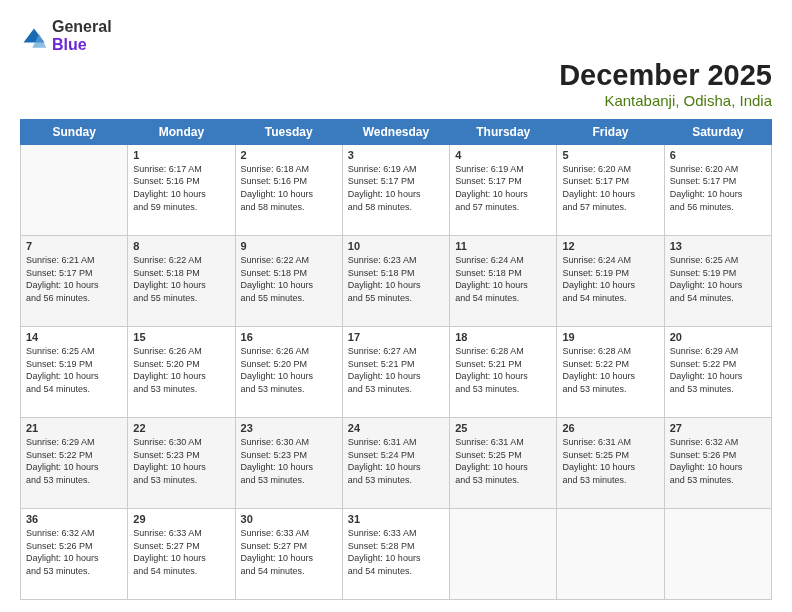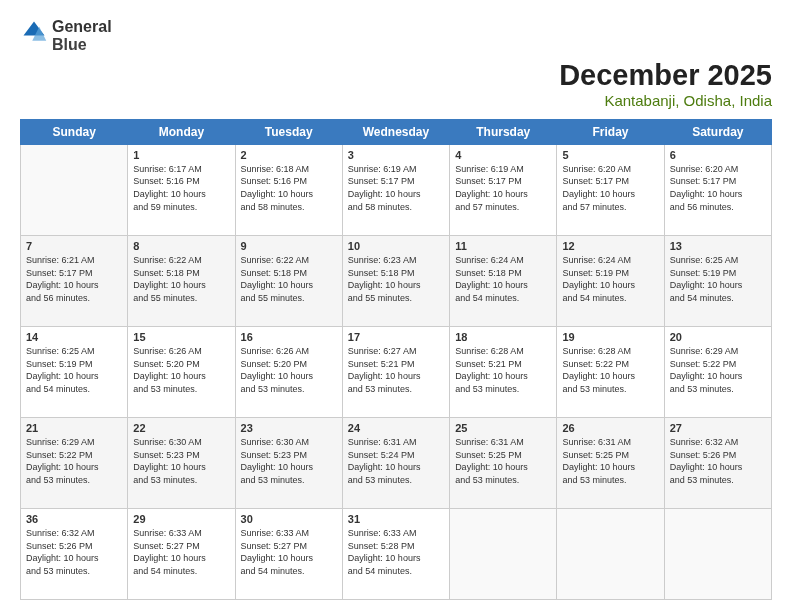--- a/index.html
+++ b/index.html
@@ -18,30 +18,30 @@
       flex-direction: column;
     }
     .header {
       display: flex;
       justify-content: space-between;
       align-items: flex-start;
       margin-bottom: 10px;
     }
     .logo {
       display: flex;
-      align-items: flex-start;
+      align-items: flex-end;
       gap: 4px;
     }
     .logo-text {
       font-size: 16px;
       font-weight: bold;
       line-height: 1.1;
     }
     .logo-general { color: #333; }
-    .logo-blue { color: #404040; }
+    .logo-blue { color: #6d28d9; }
     .logo-icon {
       width: 28px;
       height: 28px;
     }
     .title-block {
       text-align: right;
     }
     .month-title {
       font-size: 29px;
       font-weight: bold;

